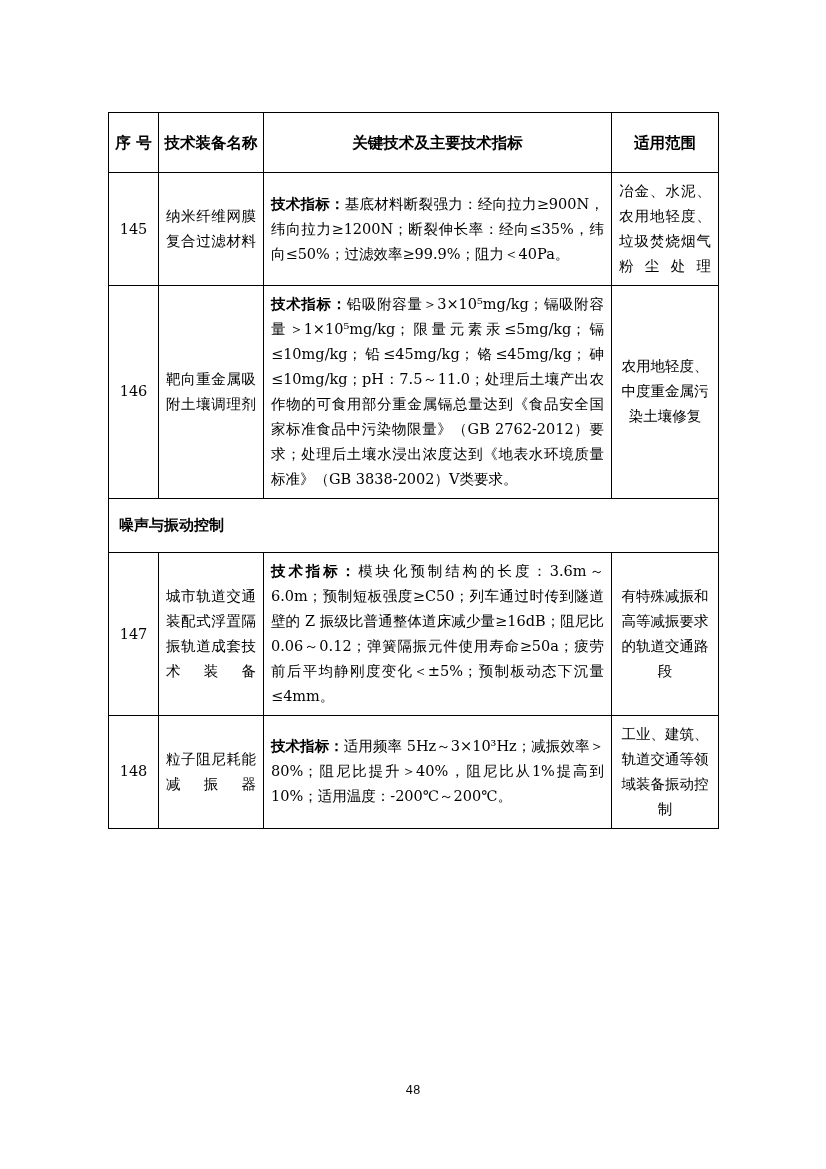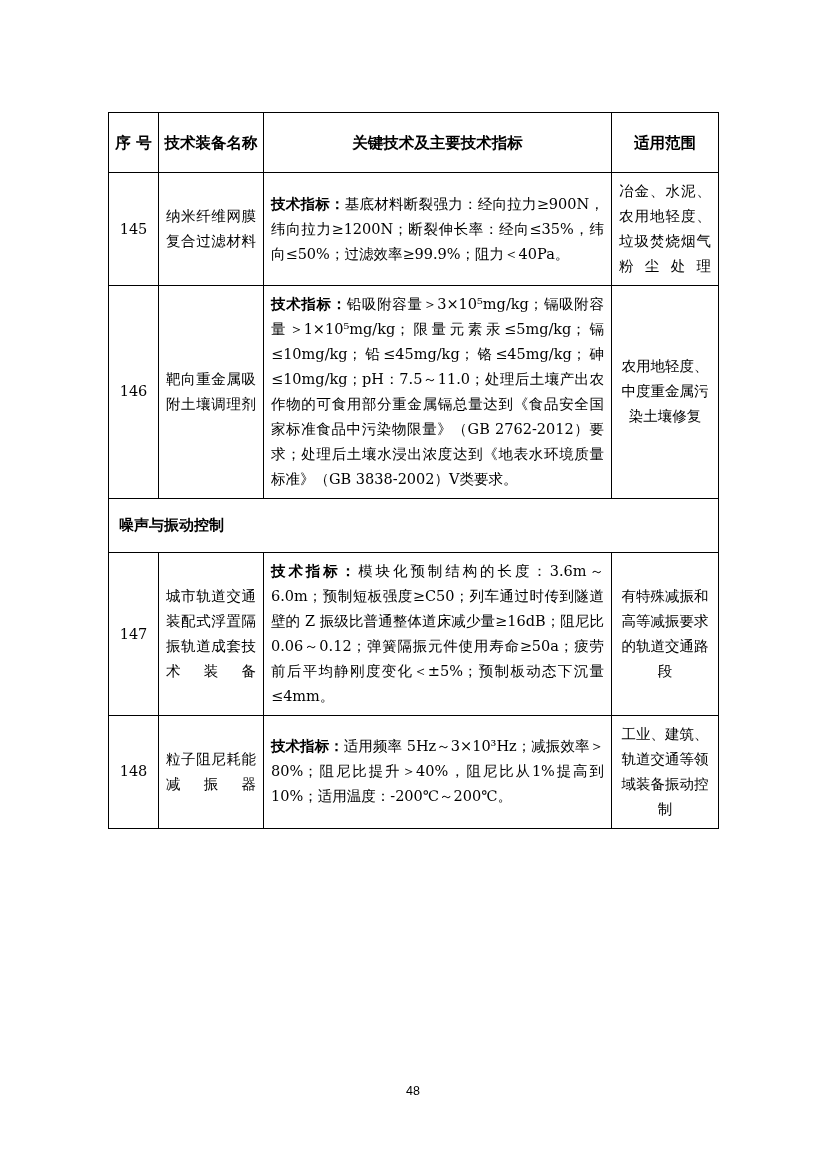--- a/index.html
+++ b/index.html
@@ -85,21 +85,21 @@
     text-align: left;
     padding: 14px 10px;
   }
   .page-number {
     position: absolute;
     top: 1084px;
     left: 0;
     width: 826px;
     text-align: center;
     font-size: 12.5px;
-    font-family: Liberation Sans, sans-serif;
+    font-family: Liberation Mono, monospace;
   }
 </style>
 </head>
 <body>
 
 <div class="page">
 
   <table class="doc-table">
     <colgroup>
       <col class="c-no">

